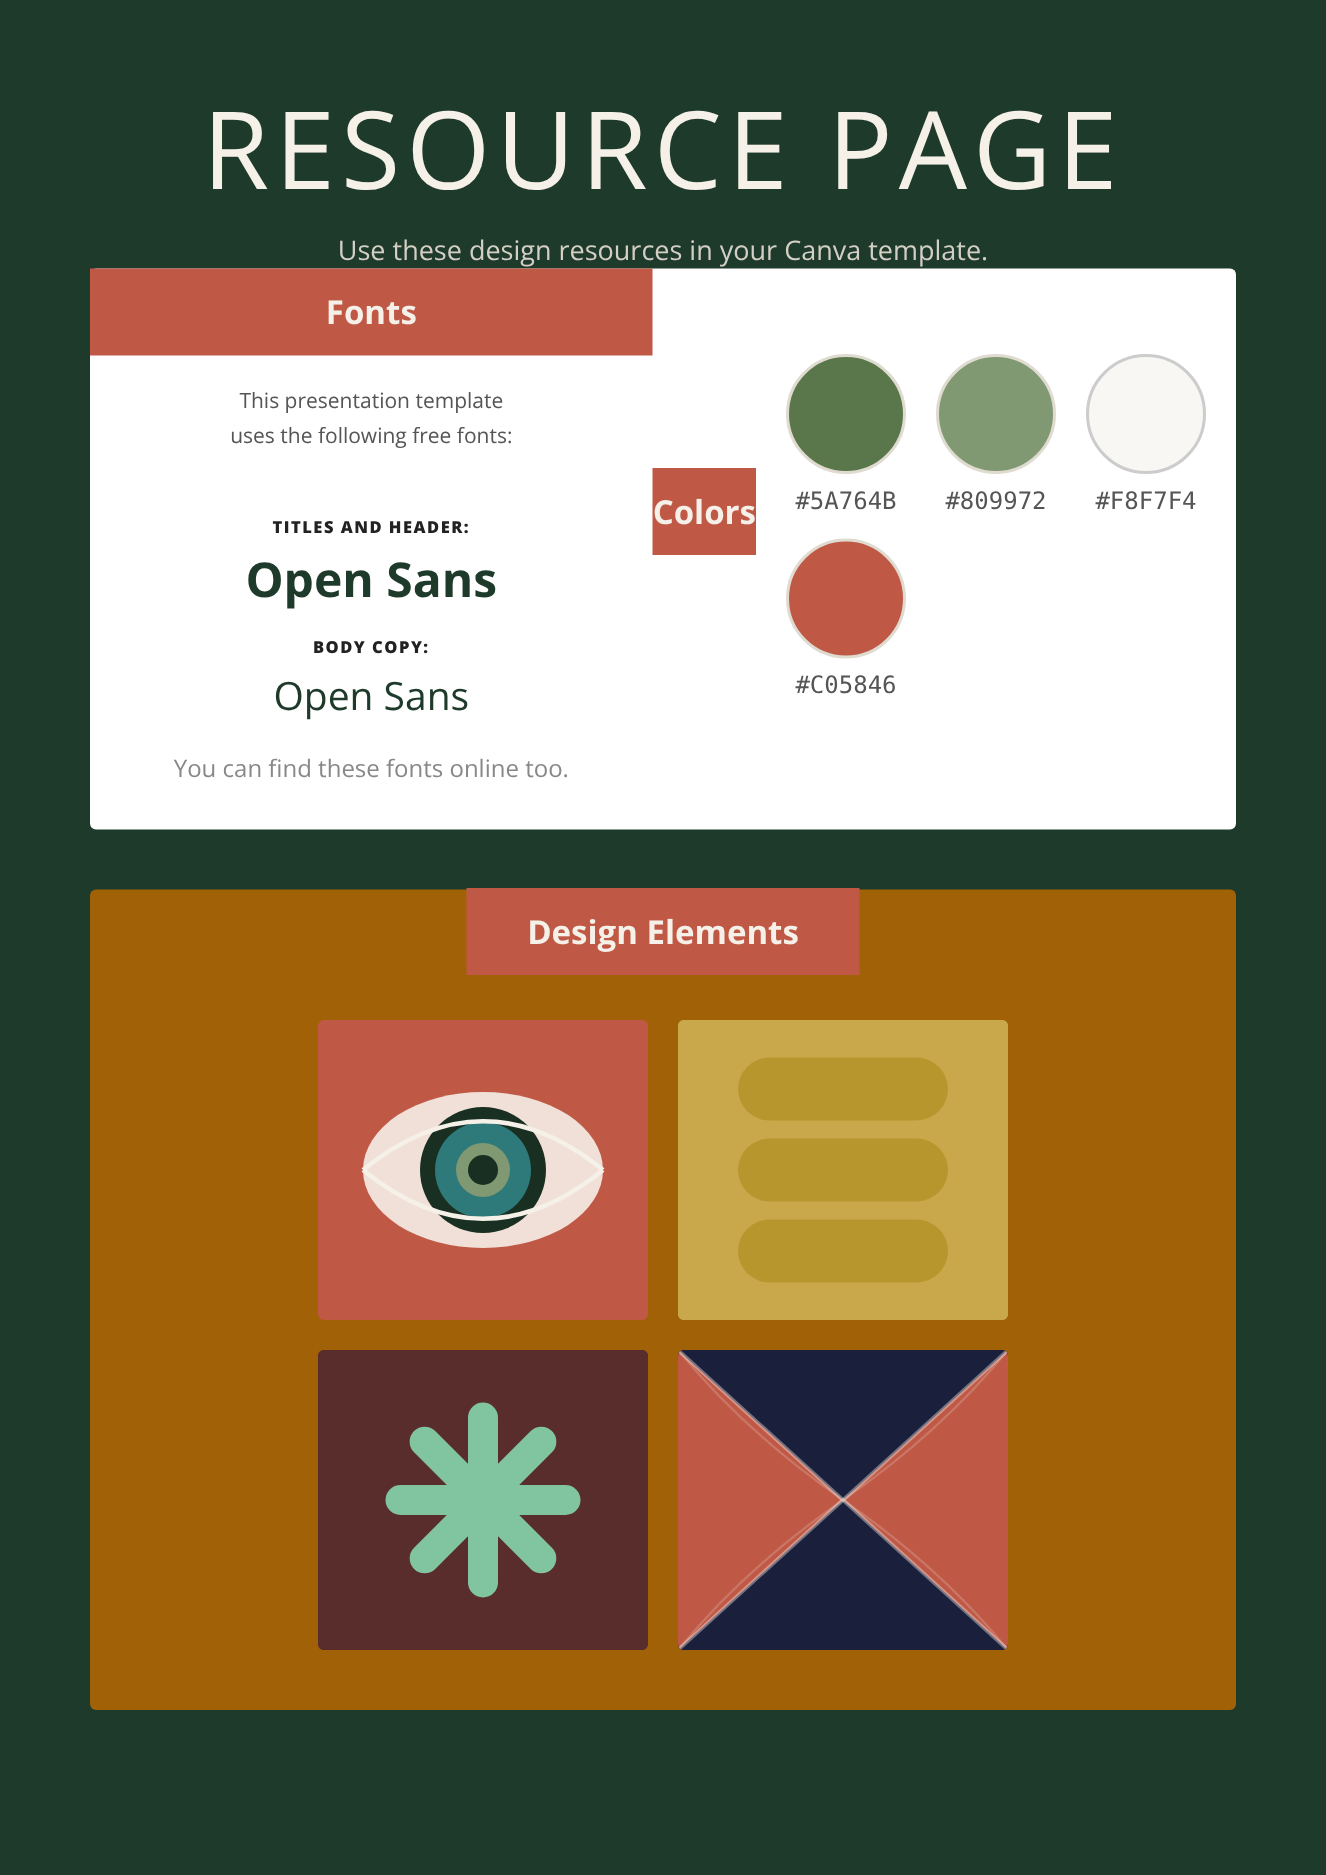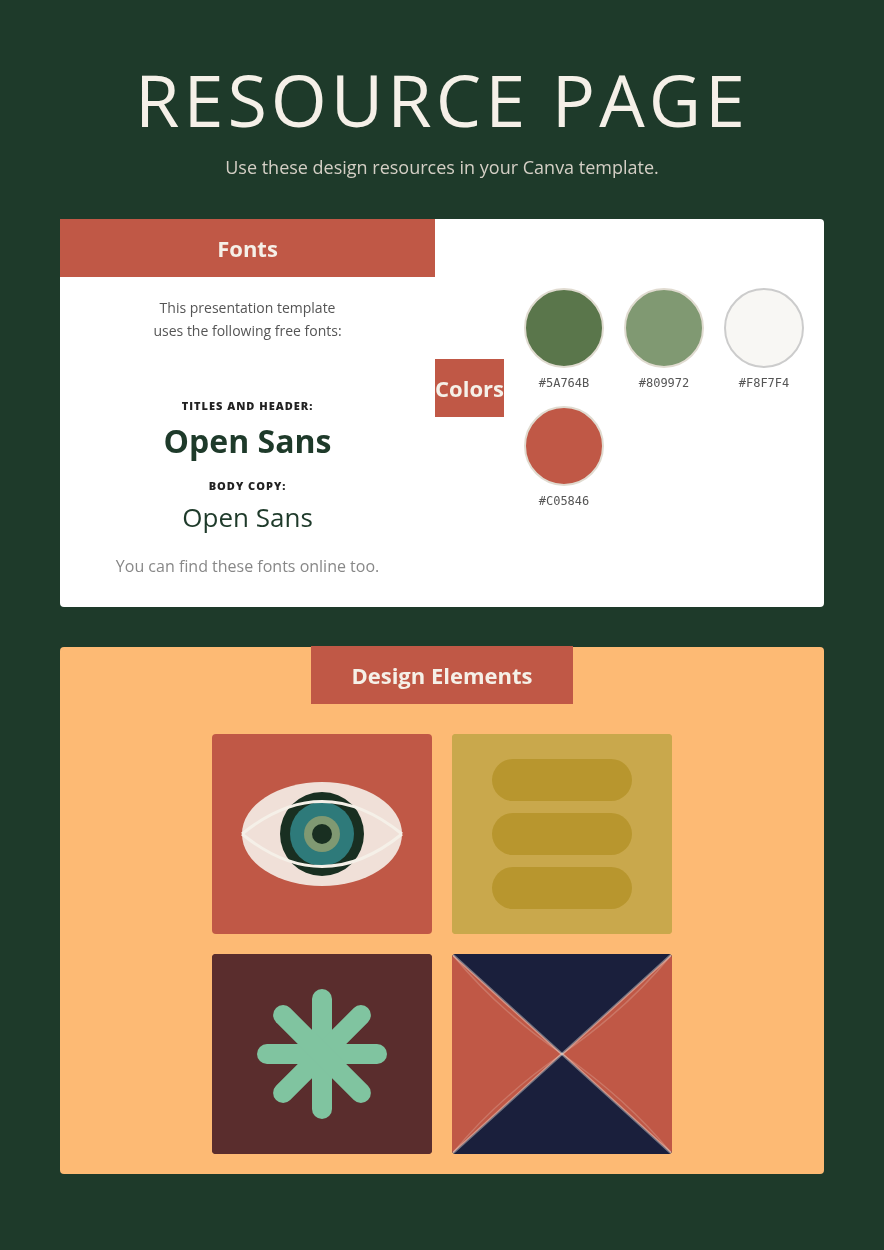--- a/index.html
+++ b/index.html
@@ -23,21 +23,20 @@
       text-align: left;
       line-height: 1.1;
       margin-bottom: 16px;
       text-transform: uppercase;
     }
 
     .page-subtitle {
       color: #d4cfc5;
       font-size: 18px;
       text-align: center;
-      margin-bottom: 40px;
     }
 
     
     .top-card {
       background-color: #ffffff;
       width: 100%;
       border-radius: 4px;
       display: flex;
       flex-direction: row;
       margin-bottom: 40px;
@@ -70,21 +69,21 @@
       padding: 14px 0;
       width: 100%;
       margin-bottom: 20px;
     }
 
     .fonts-description {
       color: #555;
       font-size: 14px;
       text-align: center;
       line-height: 1.6;
-      margin-bottom: 20px;
+      margin-bottom: 6px;
     }
 
     .fonts-title-label {
       font-size: 11px;
       font-weight: 800;
       letter-spacing: 1px;
       color: #222;
       text-transform: uppercase;
       text-align: center;
       margin-bottom: 6px;
@@ -141,36 +140,36 @@
     }
 
     .color-circle {
       width: 80px;
       height: 80px;
       border-radius: 50%;
       border: 2px solid #e0dbd0;
     }
 
     .color-hex {
-      font-size: 12px;
+      font-size: 16px;
       color: #555;
       font-family: monospace;
     }
 
     
     .bottom-card {
-      background-color: #fdba74;
+      background-color: #a16207;
       width: 100%;
       border-radius: 4px;
       display: flex;
       flex-direction: column;
       align-items: center;
       overflow: visible;
       position: relative;
-      padding-bottom: 20px;
+      padding-bottom: 40px;
     }
 
     .design-elements-header {
       background-color: #c05846;
       color: #f5f0e8;
       font-size: 22px;
       font-weight: 700;
       text-align: center;
       padding: 14px 40px;
       margin-bottom: 30px;

